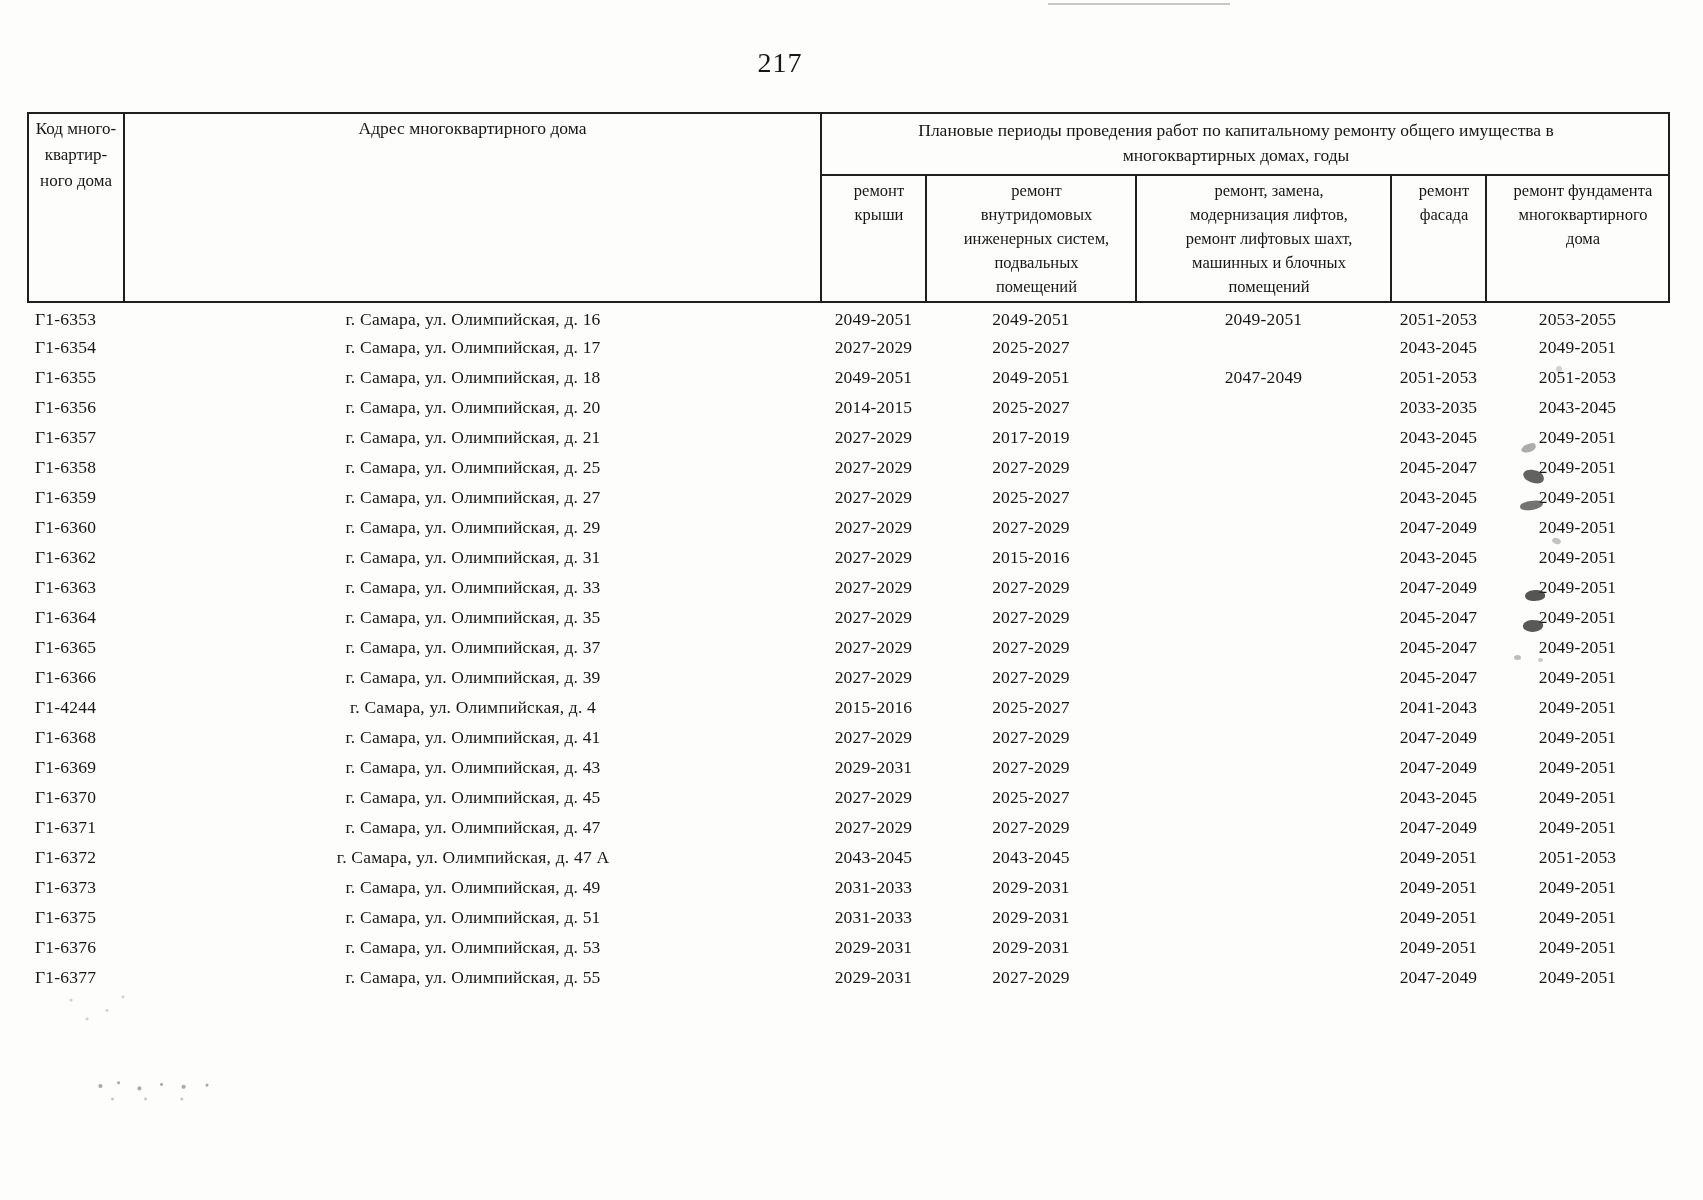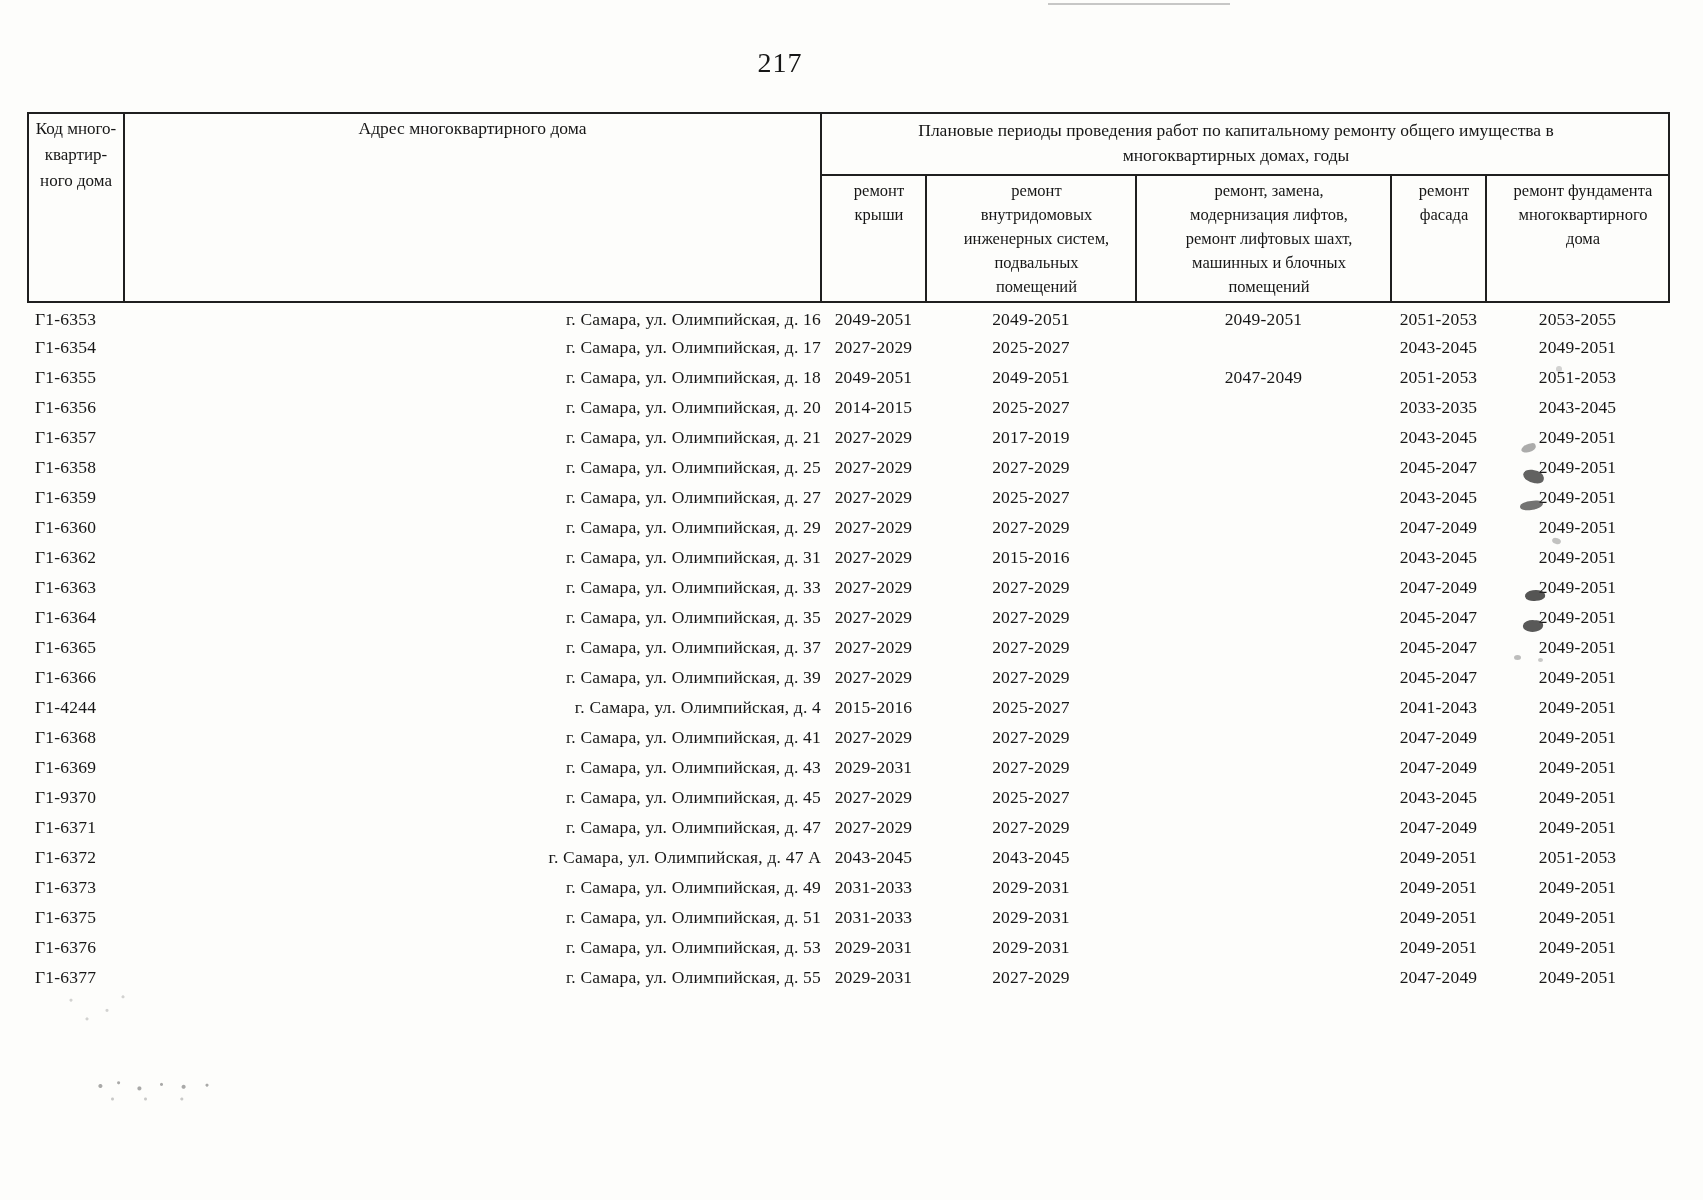--- a/index.html
+++ b/index.html
@@ -66,21 +66,21 @@
   }
   table.repair-table tbody td {
     border: none;
     height: 30px;
     vertical-align: middle;
     font-size: 17.5px;
     letter-spacing: 0.2px;
   }
   table.repair-table tbody tr:first-child td { padding-top: 3px; }
   td.cell-code { padding-left: 7px; text-align: left; }
-  td.cell-address { padding-left: 1px; text-align: right; }
+  td.cell-address { padding-left: 1px; text-align: center; }
   td.cell-roof, td.cell-systems, td.cell-lifts, td.cell-facade, td.cell-foundation {
     text-align: center;
   }
   
   .artifact { position: absolute; pointer-events: none; }
 </style>
 </head>
 <body>
 
 <div class="page-number">217</div>
@@ -263,21 +263,21 @@
         <tr>
           <td class="cell-code">Г1-6369</td>
           <td class="cell-address">г. Самара, ул. Олимпийская, д. 43</td>
           <td class="cell-roof">2029-2031</td>
           <td class="cell-systems">2027-2029</td>
           <td class="cell-lifts"></td>
           <td class="cell-facade">2047-2049</td>
           <td class="cell-foundation">2049-2051</td>
         </tr>
         <tr>
-          <td class="cell-code">Г1-9370</td>
+          <td class="cell-code">Г1-6370</td>
           <td class="cell-address">г. Самара, ул. Олимпийская, д. 45</td>
           <td class="cell-roof">2027-2029</td>
           <td class="cell-systems">2025-2027</td>
           <td class="cell-lifts"></td>
           <td class="cell-facade">2043-2045</td>
           <td class="cell-foundation">2049-2051</td>
         </tr>
         <tr>
           <td class="cell-code">Г1-6371</td>
           <td class="cell-address">г. Самара, ул. Олимпийская, д. 47</td>

